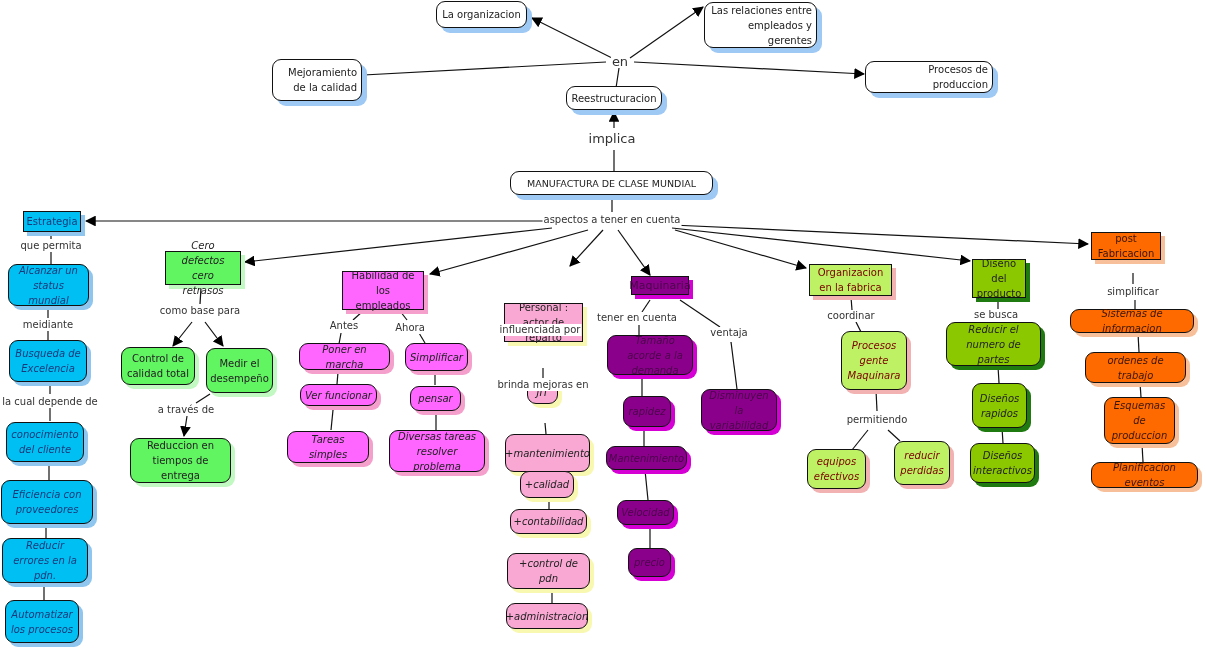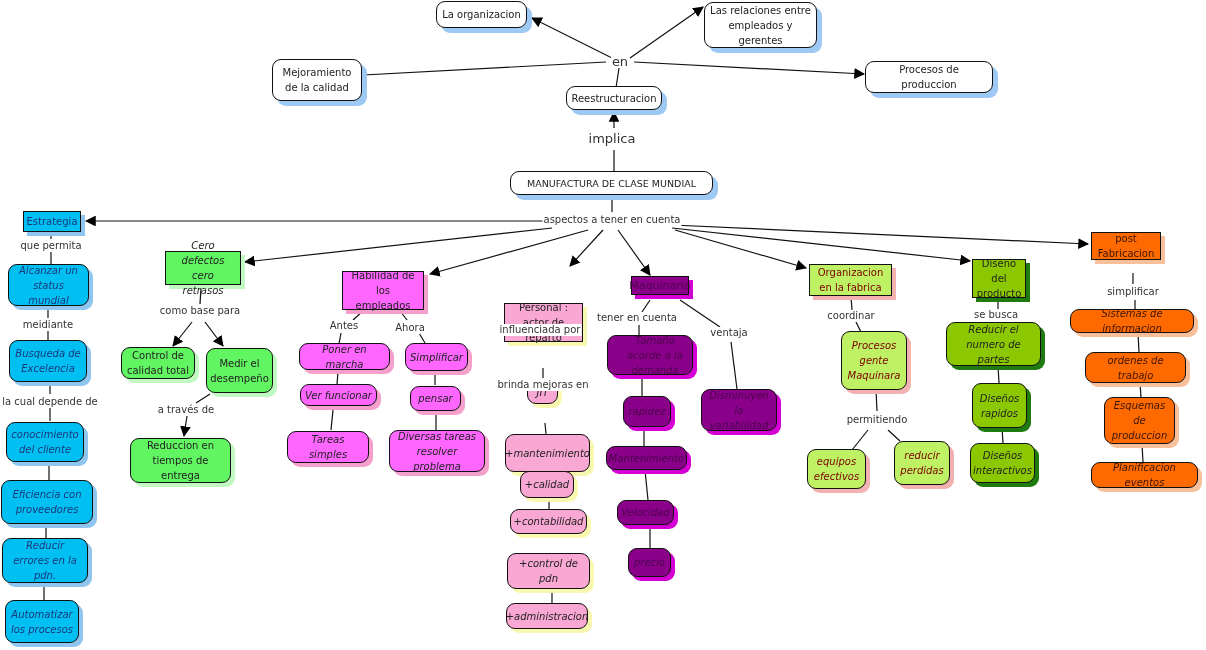--- a/index.html
+++ b/index.html
@@ -7,21 +7,21 @@
          font-family:"DejaVu Sans", sans-serif; color:#222; }
   #links { position:absolute; left:0; top:0; width:1206px; height:650px; }
   .node { position:absolute; box-sizing:border-box; border:1.4px solid #111;
           display:flex; align-items:center; justify-content:center; text-align:center;
           font-size:10px; line-height:15px; padding:2px 4px; }
   .rounded { border-radius:9px; }
   .italic { font-style:italic; }
   .lbl { position:absolute; font-size:10px; color:#333; background:#fff; white-space:nowrap;
          padding:0 1px; line-height:12px; transform:translate(-50%,-50%); }
   .lbl.big { font-size:13px; }
-  .white { background:#fff; box-shadow:5px 5px 0 #9fc9f5; }
+  .white { background:#fff; box-shadow:5px 5px 0 #9fc9f5;text-align:right; }
   .blue { background:#00bff3; color:#173a7a; box-shadow:4px 4px 0 #8ec6ef; }
   .green { background:#62f562; box-shadow:4px 4px 0 #c2f8c2; }
   .pink { background:#ff66ff; box-shadow:4px 4px 0 #f5a0cc; }
   .yellow { background:#f9a8d4; box-shadow:4px 4px 0 #f8f8b0;margin-top:36px; }
   .purple { background:#8b008b; color:#4a004a; box-shadow:4px 4px 0 #d400d4; }
   .red { background:#bef264; color:#7a0000; box-shadow:4px 4px 0 #f3b2b2; }
   .olive { background:#8cc800; box-shadow:4px 4px 0 #1f7a10; }
   .orange { background:#ff6a00; color:#3a1500; box-shadow:4px 4px 0 #f8c09a; }
 </style>
 </head>
@@ -159,21 +159,21 @@
     <span>Reducir errores en la pdn.</span>
   </div>
 <div class="node blue rounded italic" style="left:5px;top:600px;width:74px;height:43px;">
     <span>Automatizar los procesos</span>
   </div>
 
 <div class="node green italic" style="left:165px;top:251px;width:76px;height:34px;">
     <span>Cero defectos cero retrasos</span>
   </div>
 <span class="lbl" style="left:200px;top:311px;">como base para</span>
-<div class="node green rounded" style="left:121px;top:347px;width:74px;height:32px;">
+<div class="node green rounded" style="left:121px;top:347px;width:74px;height:38px;">
     <span>Control de calidad total</span>
   </div>
 <div class="node green rounded" style="left:206px;top:348px;width:67px;height:45px;">
     <span>Medir el desempeño</span>
   </div>
 <span class="lbl" style="left:186px;top:410px;">a través de</span>
 <div class="node green rounded" style="left:130px;top:438px;width:101px;height:45px;">
     <span>Reduccion en tiempos de entrega</span>
   </div>
 

